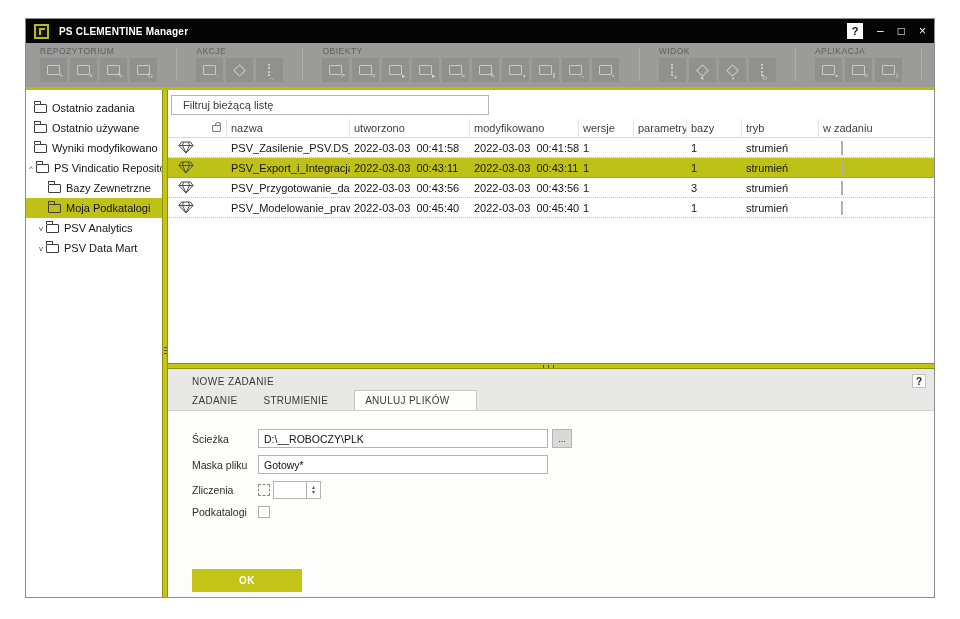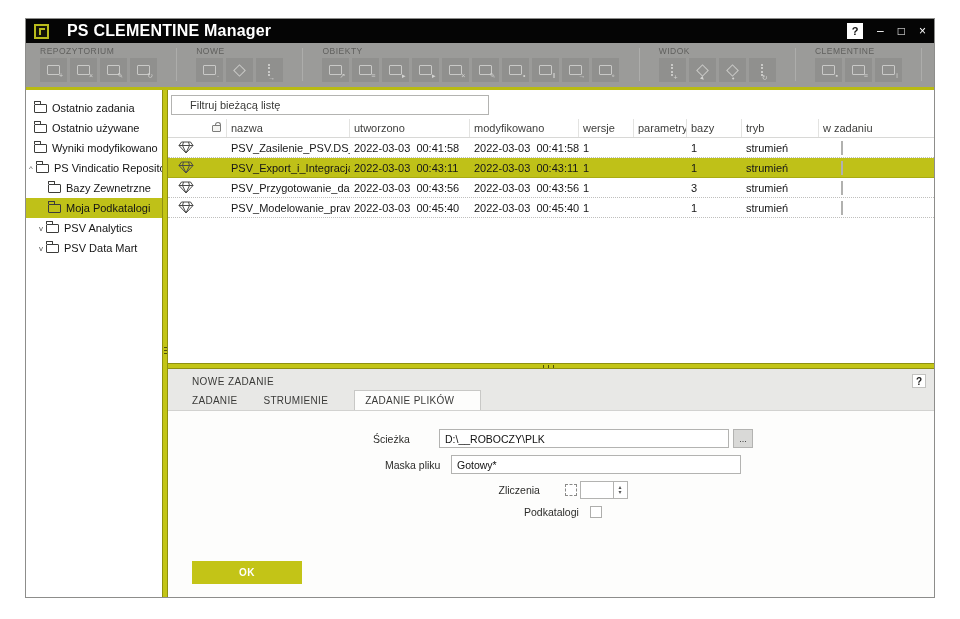--- a/index.html
+++ b/index.html
@@ -6,21 +6,21 @@
   html,body { background:#ffffff; font-family:"Liberation Sans", sans-serif; }
   .canvas { position:relative; width:960px; height:619px; background:#ffffff; overflow:hidden; }
   .window { position:absolute; left:25px; top:18px; width:910px; height:580px;
             border:1px solid #8d8d8b; background:#ffffff; display:flex; flex-direction:column; }
 
   
   .titlebar { height:24px; background:#050505; display:flex; align-items:center; padding:0 8px; flex:0 0 auto; }
   .appicon { width:15px; height:15px; background:#141407; border:2px solid #b9bb1c; margin-right:10px;
              display:flex; align-items:center; justify-content:center; }
   .appicon i { display:block; width:6px; height:7px; border-left:2px solid #b9bb1c; border-top:2px solid #b9bb1c; }
-  .wtitle { color:#ffffff; font-size:16px; font-weight:bold; letter-spacing:.2px;margin-left:8px; }
+  .wtitle { color:#ffffff; font-size:10px; font-weight:bold; letter-spacing:.2px; }
   .winbtns { margin-left:auto; display:flex; align-items:center; gap:14px; }
   .helpbtn { width:16px; height:16px; background:#ffffff; color:#111; font-size:11px; font-weight:bold;
              display:flex; align-items:center; justify-content:center; cursor:pointer; }
   .wbtn { color:#ffffff; font-size:12px; line-height:1; cursor:pointer; }
 
   
   .ribbon { height:44px; background:#9b9b99; display:flex; align-items:stretch; padding:3px 8px 4px 8px; flex:0 0 auto;justify-content:space-between; }
   .rgroup { display:flex; flex-direction:column; padding:0 6px; }
   .rlabel { font-size:8.5px; color:#5f5f5d; letter-spacing:.5px; margin-bottom:2px; }
   .rbtns { display:flex; gap:3px; }
@@ -48,21 +48,21 @@
   .vsplit { width:6px; flex:0 0 auto; background:#c3c516; border-left:1px solid #8f9110; border-right:1px solid #8f9110;
             position:relative; cursor:col-resize; }
   .grip-v { position:absolute; top:255px; left:1px; }
   .grip-v b { display:block; width:3px; height:1px; background:#50510a; margin:2px 0; }
 
   .rightcol { flex:1; display:flex; flex-direction:column; min-width:0; }
 
   
   .maintop { height:273px; flex:0 0 auto; background:#ffffff; overflow:hidden; }
   .filterrow { padding:5px 0 4px 3px; }
-  .filter { width:318px; height:20px; border:1px solid #b3b3b1; font-size:11px; padding:0 18px;
+  .filter { width:318px; height:20px; border:1px solid #b3b3b1; font-size:11px; padding:0 11px;
             font-family:"Liberation Sans", sans-serif; color:#222; background:#fff; }
   .filter::placeholder { color:#3a3a38; opacity:1; }
 
   .grow { display:grid; grid-template-columns:36px 23px 123px 120px 109px 55px 53px 55px 77px 1fr;
           align-items:center; height:20px; font-size:11px; color:#161616; }
   .ghead { color:#3e3e3c; border-bottom:1px solid #d8d8d6; height:19px; }
   .ghead > div { padding-left:4px; height:100%; display:flex; align-items:center; border-right:1px solid #e3e3e1; overflow:hidden; }
   .ghead > div:first-child, .ghead > div:last-child { border-right:none; }
   .gcell { padding-left:4px; white-space:pre; overflow:hidden; }
   .grow.data { border-bottom:1px dotted #bfbfbd; cursor:pointer; }
@@ -82,33 +82,33 @@
   .panel { flex:1; background:#e8e8e6; display:flex; flex-direction:column; min-height:0; }
   .phead { height:21px; display:flex; align-items:center; padding:3px 8px 0 24px; flex:0 0 auto; }
   .ptitle { font-size:10px; color:#3a3a38; letter-spacing:.4px; }
   .phelp { margin-left:auto; width:14px; height:14px; background:#ffffff; border:1px solid #c2c2c0; color:#222;
            font-size:10px; font-weight:bold; display:flex; align-items:center; justify-content:center; cursor:pointer; }
   .ptabs { display:flex; align-items:flex-end; padding-left:24px; height:20px; flex:0 0 auto; }
   .ptab { font-size:10px; color:#3a3a38; letter-spacing:.3px; padding:4px 12px 4px 0; margin-right:14px; cursor:pointer; }
   .ptab.active { background:#fdfdfc; border:1px solid #c8c8c6; border-bottom:none; padding:4px 26px 5px 10px;
                  margin-right:0; margin-bottom:-1px; }
   .pbody { flex:1; background:#fdfdfc; border-top:1px solid #d2d2d0; padding:18px 0 0 24px; position:relative; }
-  .frow { display:flex; align-items:center; margin-bottom:7px;justify-content:center; }
+  .frow { display:flex; align-items:center; margin-bottom:7px; }
   .flabel { width:66px; font-size:10.5px; color:#2c2c2a; flex:0 0 auto; }
   .tinput { width:290px; height:19px; border:1px solid #b3b3b1; font-size:10.5px; padding:0 5px;
             font-family:"Liberation Sans", sans-serif; color:#111; background:#fff; }
   .browse { width:20px; height:19px; margin-left:4px; background:#d9d9d7; border:1px solid #b3b3b1;
             font-size:9px; color:#333; display:flex; align-items:center; justify-content:center; cursor:pointer; }
   .dashchk { width:12px; height:12px; border:1px dashed #8a8a88; background:#fff; margin-right:3px; cursor:pointer; }
   .numinput { width:34px; height:18px; border:1px solid #b3b3b1; background:#fff; }
   .spinner { width:14px; height:18px; border:1px solid #b3b3b1; border-left:none; background:#fff;
              display:flex; flex-direction:column; align-items:center; justify-content:center; cursor:pointer; }
   .spinner b { font-size:6px; line-height:5px; color:#555; font-weight:normal; }
   .chkbox { width:12px; height:12px; border:1px solid #aeaeac; background:#fff; cursor:pointer; }
-  .btnrow { position:absolute; bottom:13px; left:24px; display:flex; gap:20px; }
+  .btnrow { position:absolute; bottom:5px; left:24px; display:flex; gap:20px; }
   .pbtn { width:110px; height:23px; border:none; font-size:10px; font-weight:bold; letter-spacing:.6px;
           color:#ffffff; cursor:pointer; display:flex; align-items:center; justify-content:center;
           font-family:"Liberation Sans", sans-serif; }
   .pbtn.ok { background:#c3c417; }
   .pbtn.cancel { background:#6f6f6f; }
 </style>
 </head>
 <body>
 
 <div class="canvas">
@@ -148,21 +148,21 @@
             </span>
         <span class="rbtn">
               <span class="ibox">
                 <i class="sub">↻</i>
               </span>
             </span>
       </div>
     </div>
     <div class="rsep"></div>
     <div class="rgroup">
-      <div class="rlabel">NOWE</div>
+      <div class="rlabel">AKCJE</div>
       <div class="rbtns">
         <span class="rbtn">
               <span class="ibox">
                 <i class="sub">∙</i>
               </span>
             </span>
         <span class="rbtn">
               <span class="idia">
                 <i class="sub"></i>
               </span>
@@ -251,21 +251,21 @@
             </span>
         <span class="rbtn">
               <span class="idots">
                 <i class="sub">↻</i>
               </span>
             </span>
       </div>
     </div>
     <div class="rsep"></div>
     <div class="rgroup">
-      <div class="rlabel">CLEMENTINE</div>
+      <div class="rlabel">APLIKACJA</div>
       <div class="rbtns">
         <span class="rbtn">
               <span class="ibox">
                 <i class="sub">▪</i>
               </span>
             </span>
         <span class="rbtn">
               <span class="ibox">
                 <i class="sub">≡</i>
               </span>
@@ -429,21 +429,21 @@
       </div>
 
       <div class="panel">
         <div class="phead">
           <span class="ptitle">NOWE ZADANIE</span>
           <span class="phelp">?</span>
         </div>
         <div class="ptabs">
           <span class="ptab">ZADANIE</span>
           <span class="ptab">STRUMIENIE</span>
-          <span class="ptab active">ZADANIE PLIKÓW</span>
+          <span class="ptab active">ANULUJ PLIKÓW</span>
         </div>
         <div class="pbody">
           <div class="frow">
             <span class="flabel">Ścieżka</span>
             <input class="tinput" value="D:\__ROBOCZY\PLK" style="">
             <span class="browse">...</span>
           </div>
           <div class="frow">
             <span class="flabel">Maska pliku</span>
             <input class="tinput" value="Gotowy*" style="">

